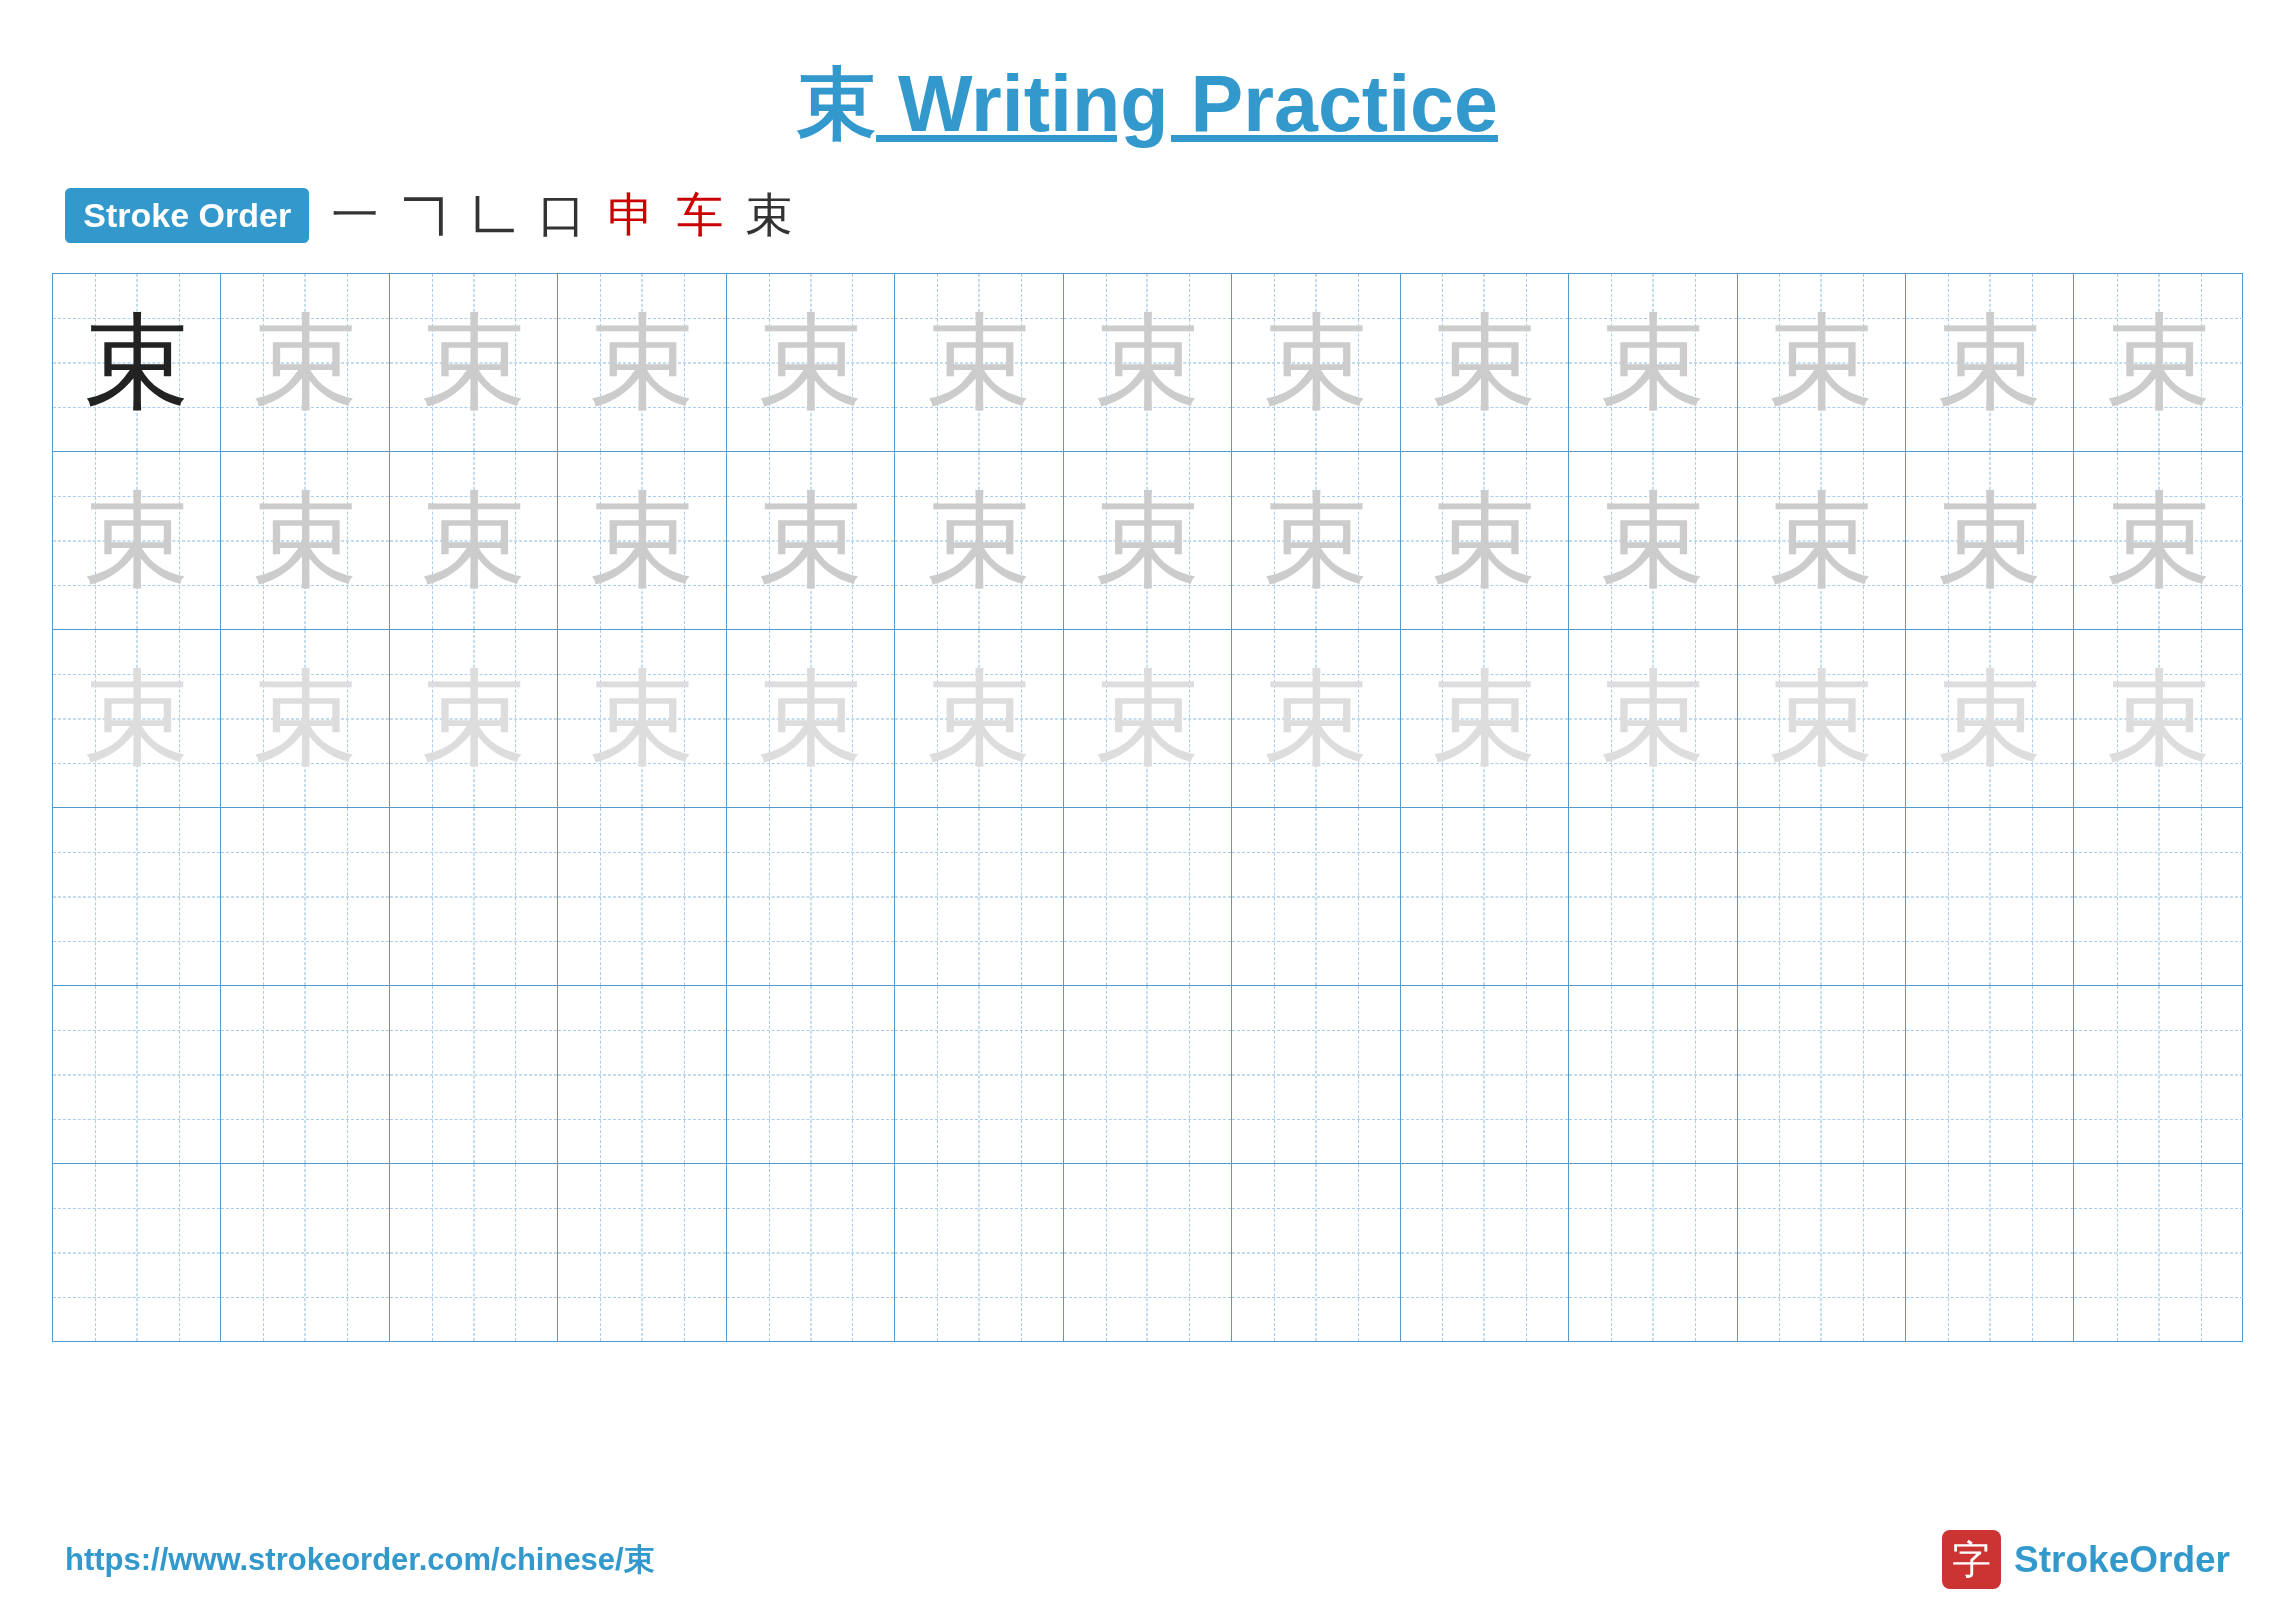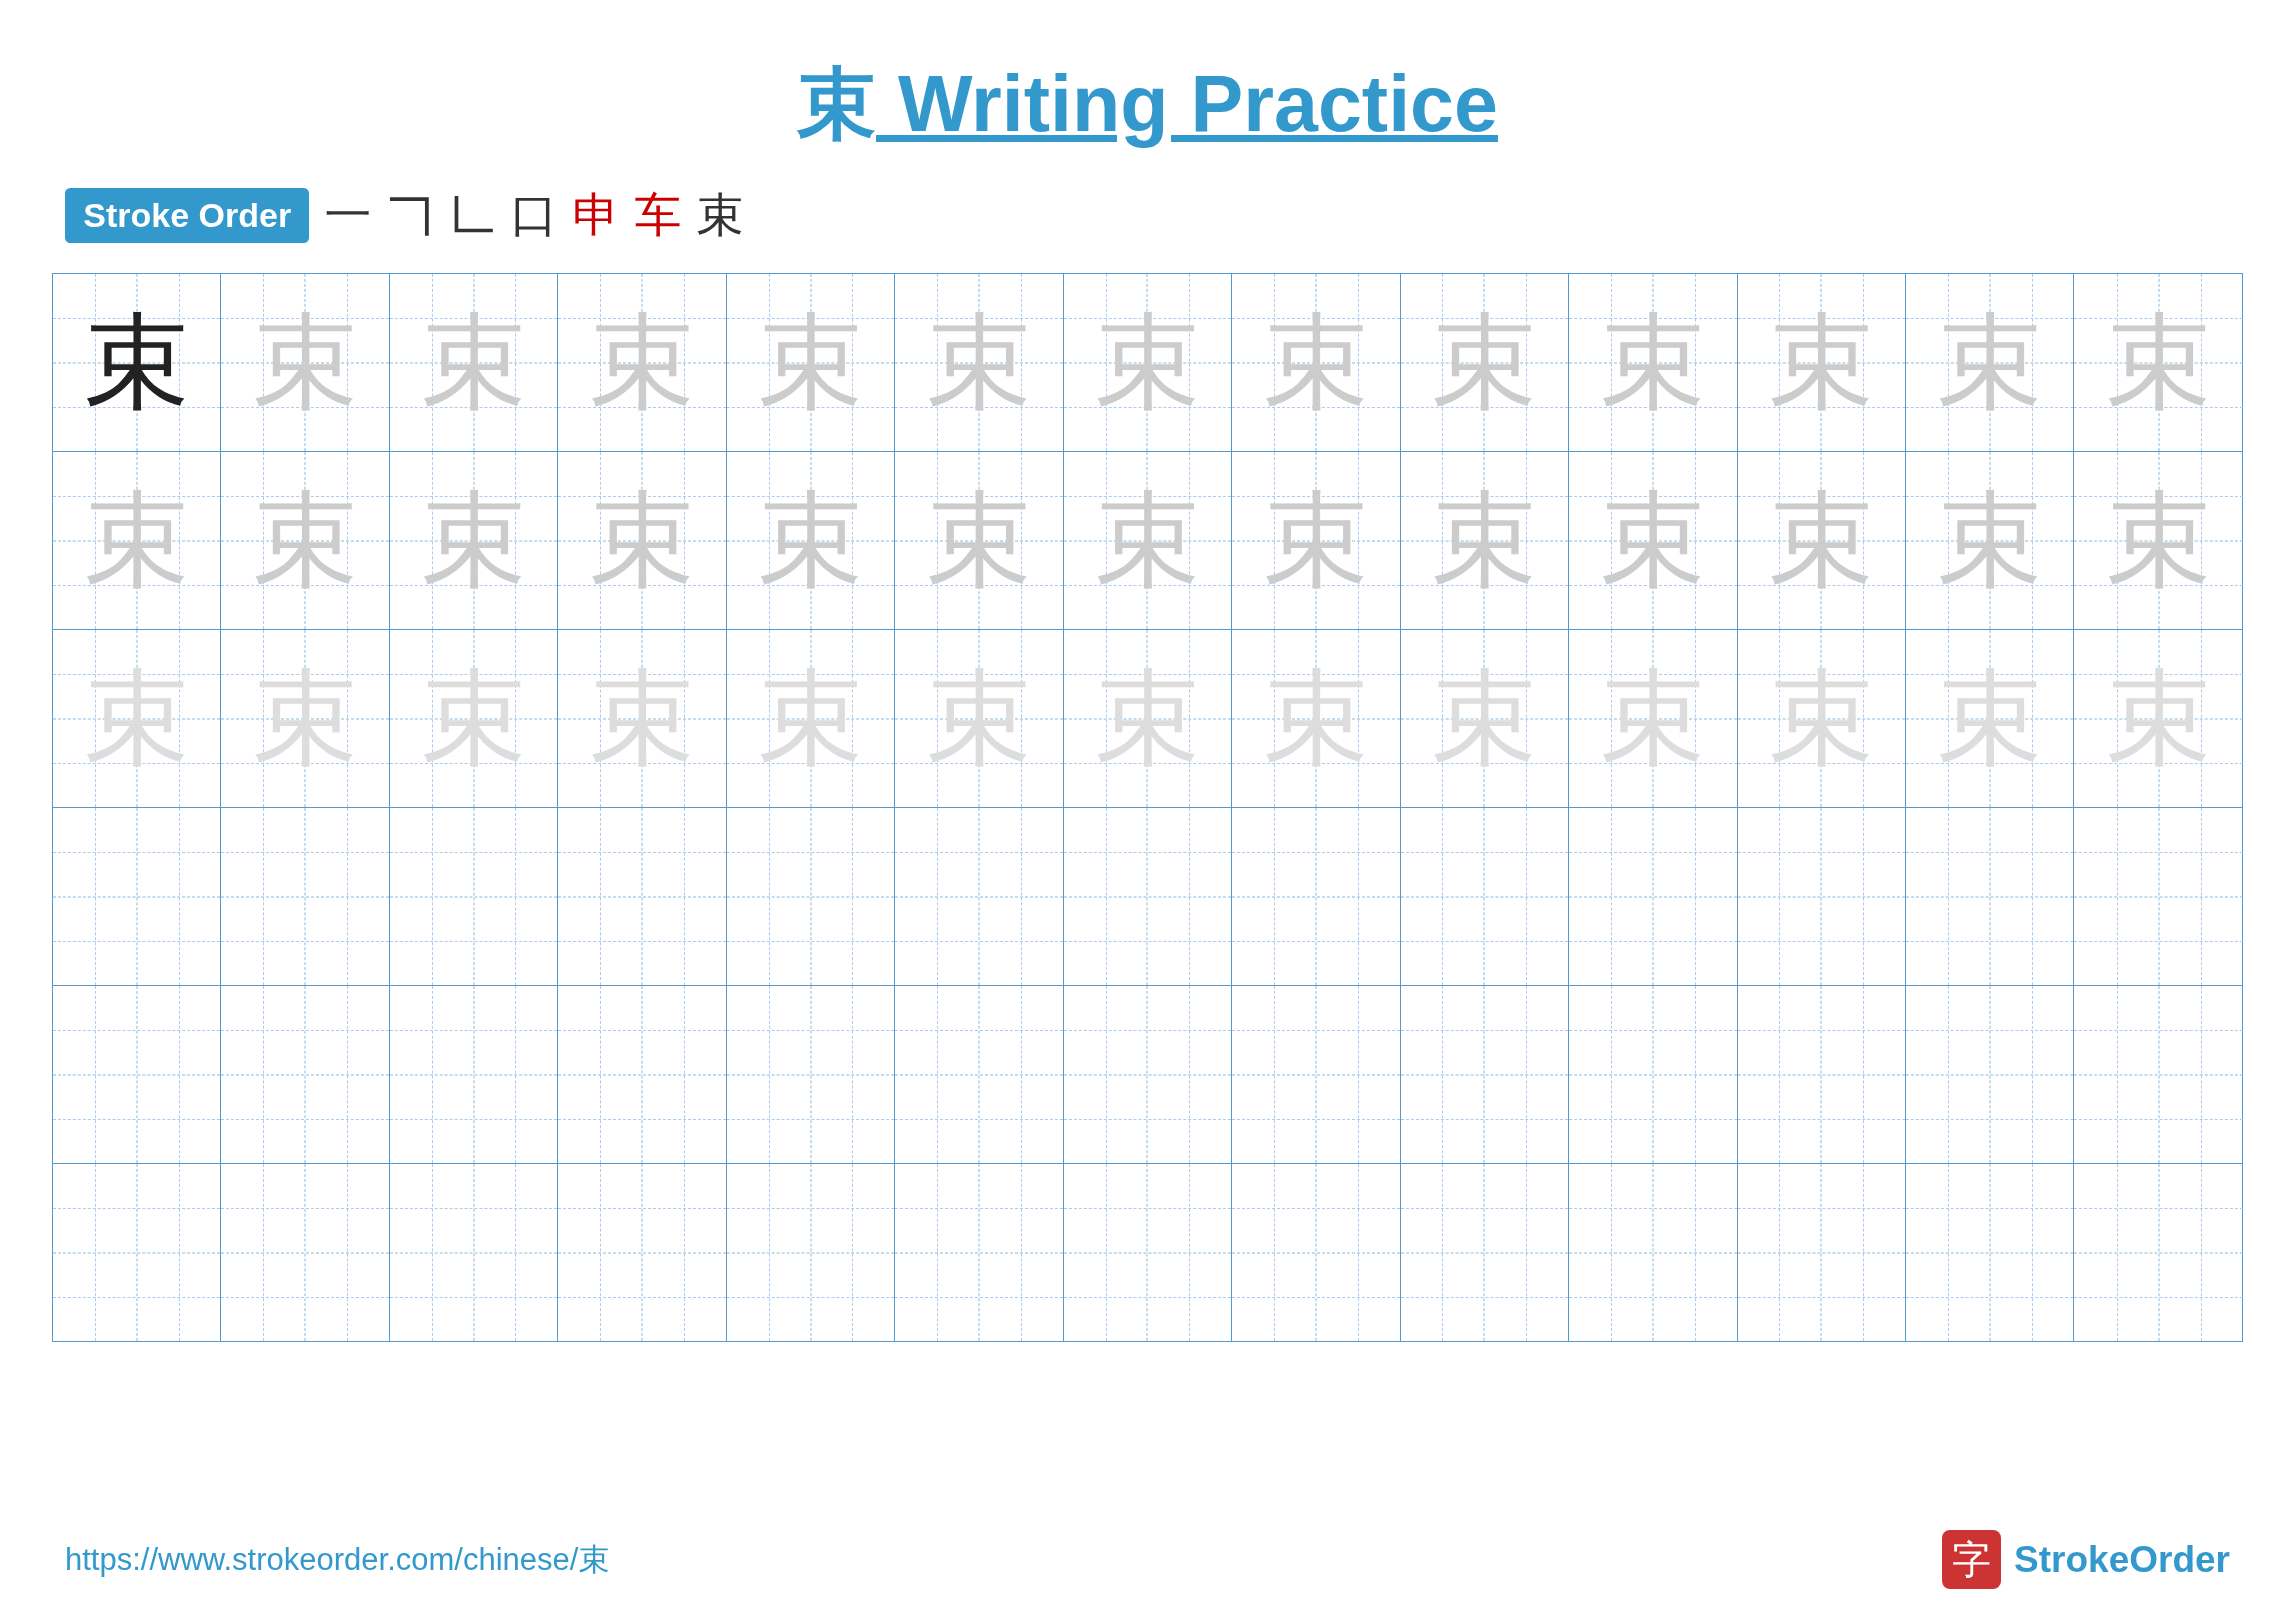--- a/index.html
+++ b/index.html
@@ -27,21 +27,21 @@
       font-size: 79px;
       font-weight: bold;
       text-decoration: underline;
     }
 
     .stroke-order-row {
       display: flex;
       align-items: center;
       padding-left: 65px;
       margin-bottom: 26px;
-      gap: 15px;
+      gap: 22px;
     }
     .stroke-order-badge {
       background: #3399cc;
       color: white;
       font-size: 34px;
       font-weight: bold;
       padding: 7.9px 18.3px;
       border-radius: 5.2px;
     }
     .stroke-step {
@@ -162,20 +162,21 @@
       left: 0;
       right: 0;
       display: flex;
       align-items: center;
       justify-content: space-between;
       padding: 0 65px;
     }
     .footer-url {
       color: #3399cc;
       font-size: 31px;
+      font-weight: bold;
     }
     .footer-logo {
       display: flex;
       align-items: center;
       gap: 13px;
     }
     .footer-logo-icon {
       width: 59px;
       height: 59px;
       background: #cc3333;

